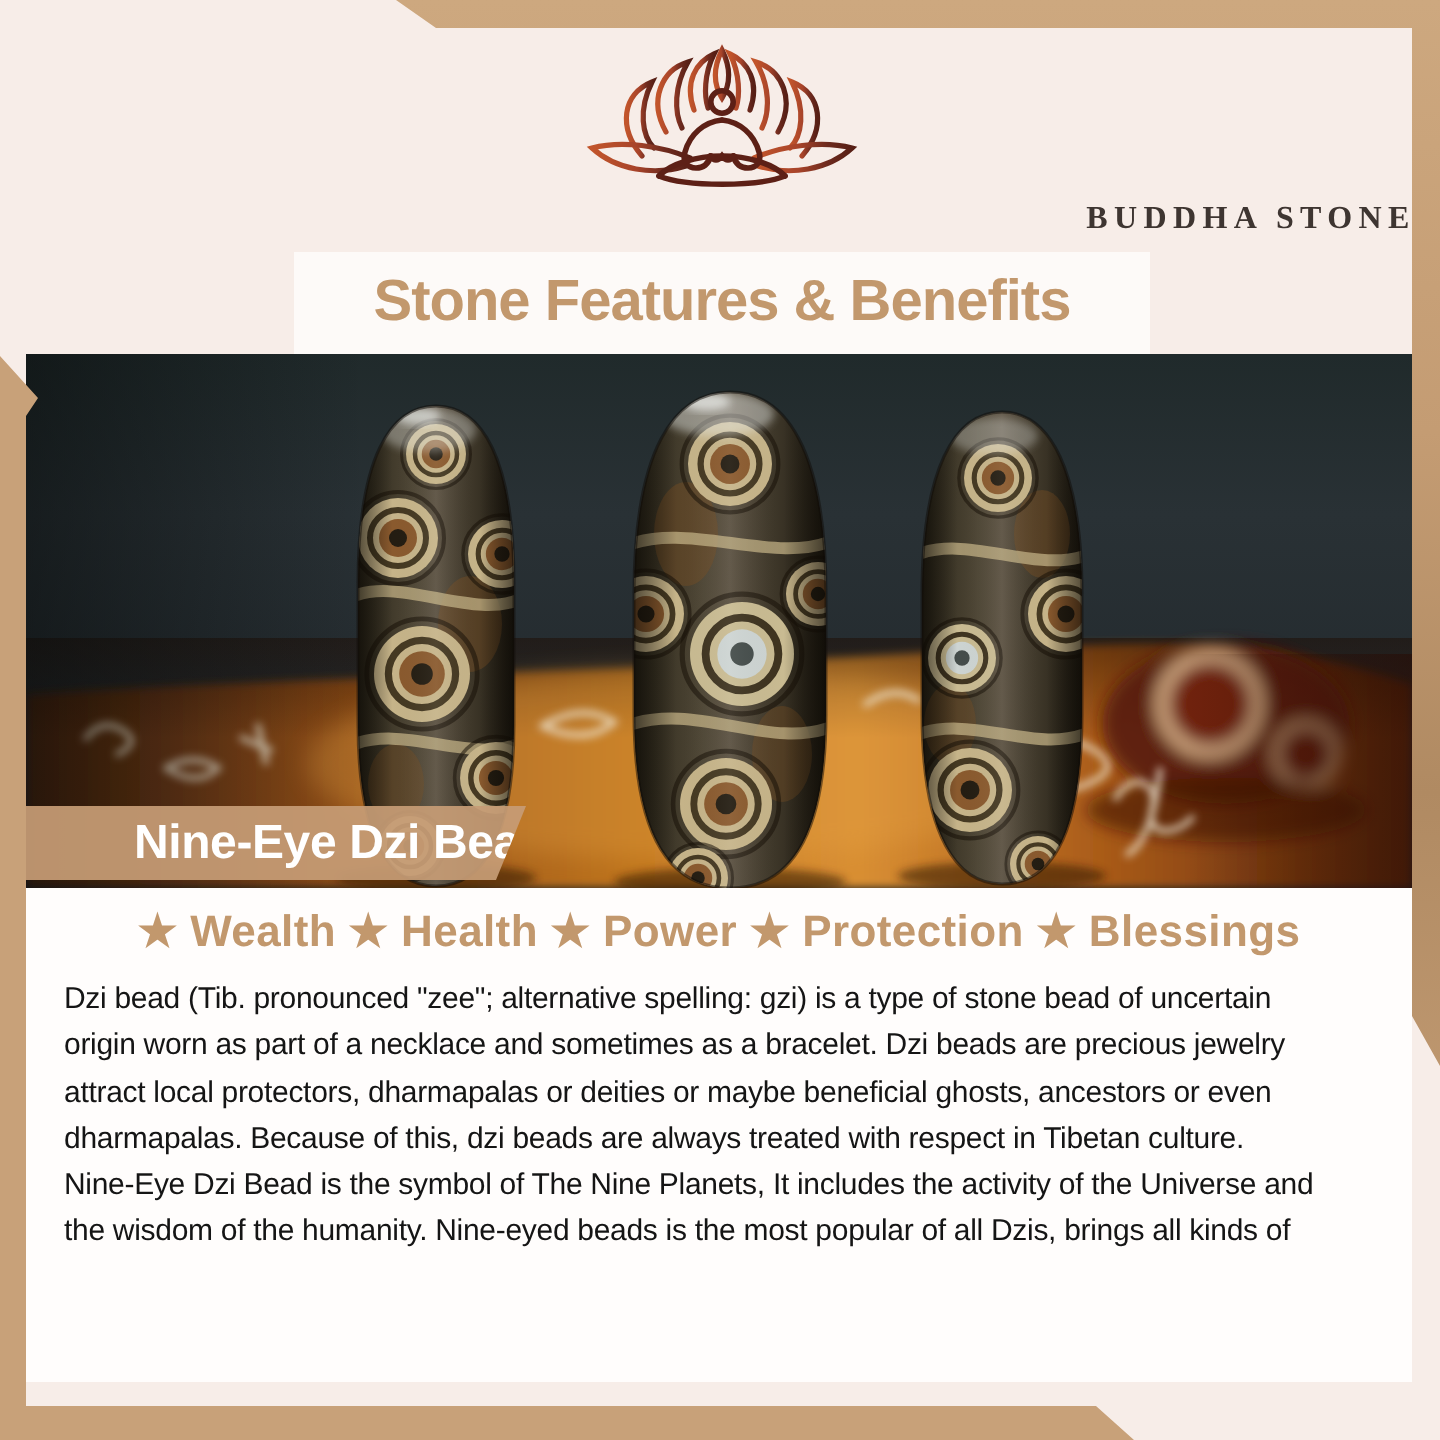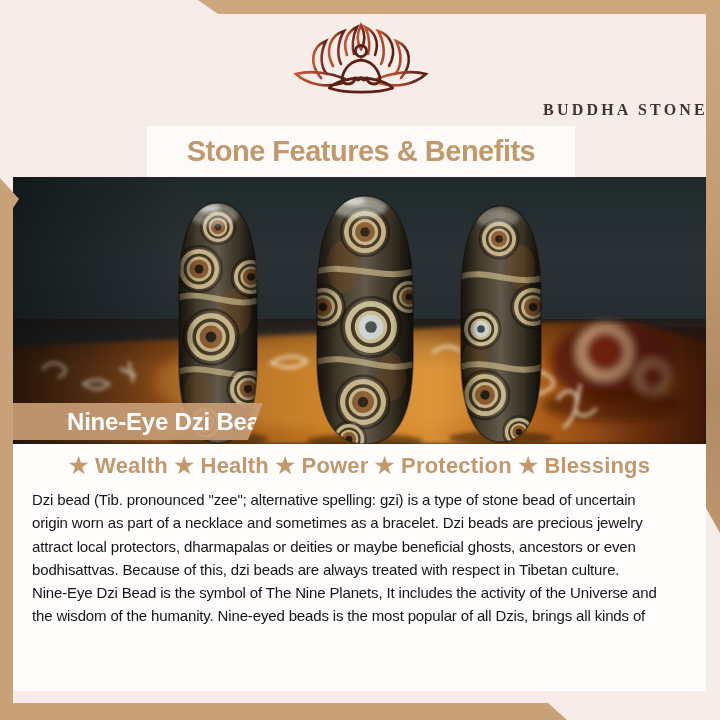--- a/index.html
+++ b/index.html
@@ -262,21 +262,21 @@
   <div id="banner">
     <span>Nine-Eye Dzi Bead</span>
   </div>
 
   <section id="panel">
     <div id="benefits">★ Wealth ★ Health ★ Power ★ Protection ★ Blessings</div>
     <div id="description">
         <div class="para-line">Dzi bead (Tib. pronounced "zee"; alternative spelling: gzi) is a type of stone bead of uncertain</div>
         <div class="para-line">origin worn as part of a necklace and sometimes as a bracelet. Dzi beads are precious jewelry</div>
         <div class="para-line">attract local protectors, dharmapalas or deities or maybe beneficial ghosts, ancestors or even</div>
-        <div class="para-line">bodhisattvas. Because of this, dzi beads are always treated with respect in Tibetan culture.</div>
+        <div class="para-line">dharmapalas. Because of this, dzi beads are always treated with respect in Tibetan culture.</div>
         <div class="para-line">Nine-Eye Dzi Bead is the symbol of The Nine Planets, It includes the activity of the Universe and</div>
         <div class="para-line">the wisdom of the humanity. Nine-eyed beads is the most popular of all Dzis, brings all kinds of</div>
       </div>
   </section>
 
   <div class="frame frame-tr"></div>
   <div class="frame frame-bl"></div>
 
 </div>
 

